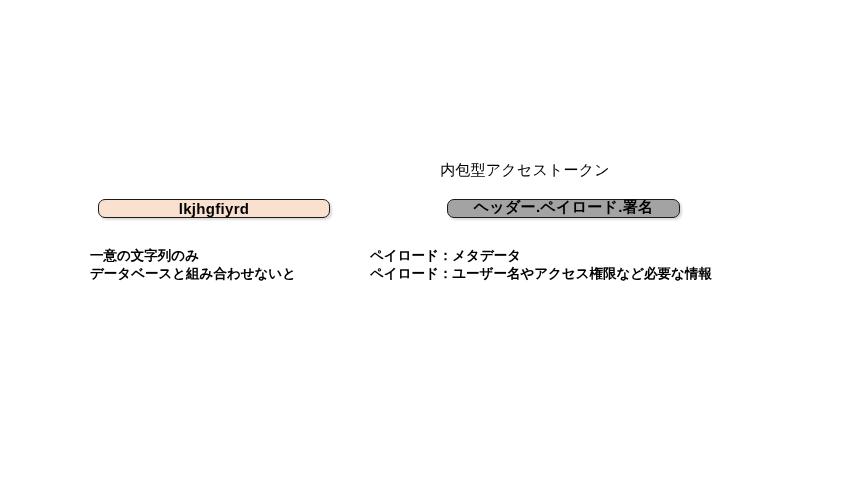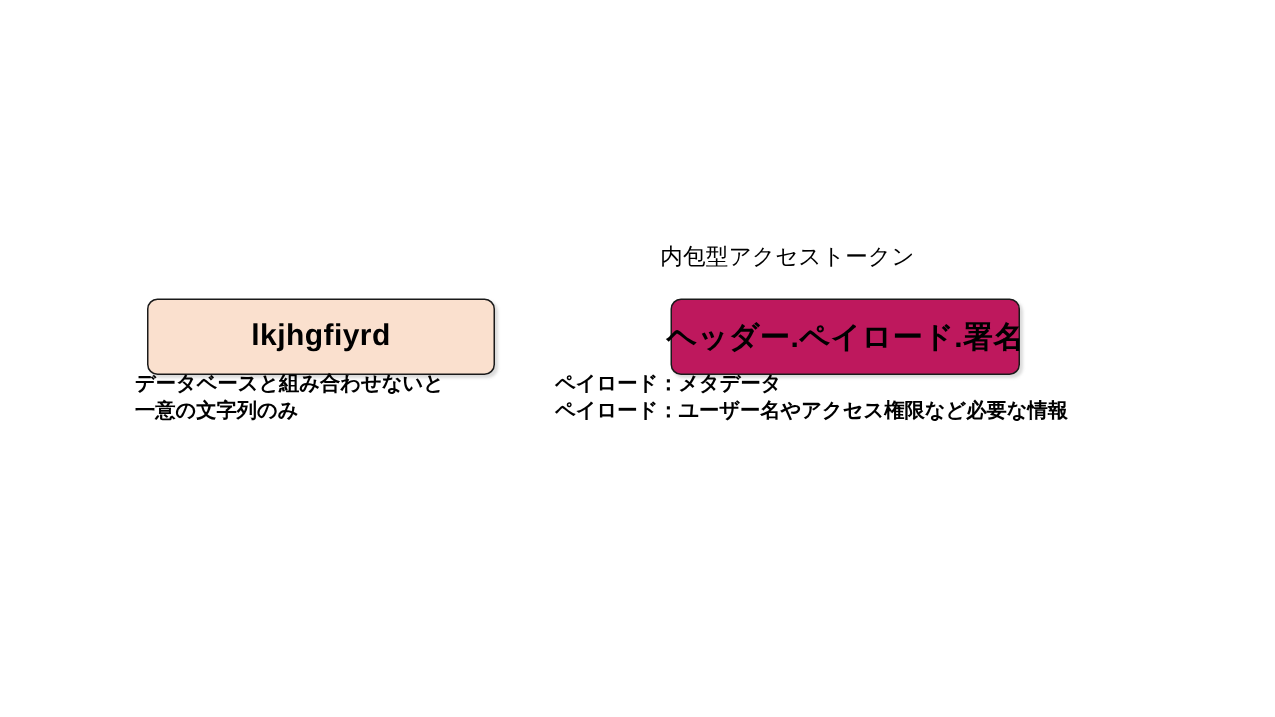--- a/index.html
+++ b/index.html
@@ -46,49 +46,50 @@
     letter-spacing: 0.2px;
     white-space: nowrap;
   }
   .column-identifier .col-heading {
     width: 240px;
     margin-left: 0px;
   }
   .column-embedded .col-heading {
     width: 310px;
     margin-left: 0px;
+    font-family: Liberation Mono, monospace;
   }
 
   
   .token-box {
     position: absolute;
     box-sizing: border-box;
-    height: 51px;
+    height: 19px;
     border: 1.5px solid #1a1a1a;
     border-radius: 7px;
     display: flex;
-    align-items: center;
+    align-items: flex-end;
     justify-content: center;
-    font-size: 20px;
+    font-size: 15px;
     font-weight: bold;
     letter-spacing: 0.3px;
     box-shadow: 2px 2px 2px rgba(160,160,160,0.38);
     white-space: nowrap;
   }
   .token-box-identifier {
     left: 98px;
     top: 199px;
     width: 232px;
     background: #fae0ce;
   }
   .token-box-embedded {
     left: 447px;
     top: 199px;
     width: 233px;
-    background: #be185d;
+    background: #a3a3a3;
   }
 
   
   .desc {
     position: absolute;
     font-size: 13.5px;
     line-height: 17.5px;
     font-weight: bold;
     color: #000000;
     white-space: nowrap;
@@ -109,22 +110,22 @@
 <body>
 
 <div class="canvas">
 
 
   <div class="token-box token-box-identifier">
     <span>lkjhgfiyrd</span>
   </div>
 
   <div class="desc desc-identifier">
+    <span class="desc-line">一意の文字列のみ</span>
     <span class="desc-line">データベースと組み合わせないと</span>
-    <span class="desc-line">一意の文字列のみ</span>
   </div>
 
   <div class="column column-embedded">
     <div class="col-heading">内包型アクセストークン</div>
   </div>
 
   <div class="token-box token-box-embedded">
     <span>ヘッダー.ペイロード.署名</span>
   </div>
 

